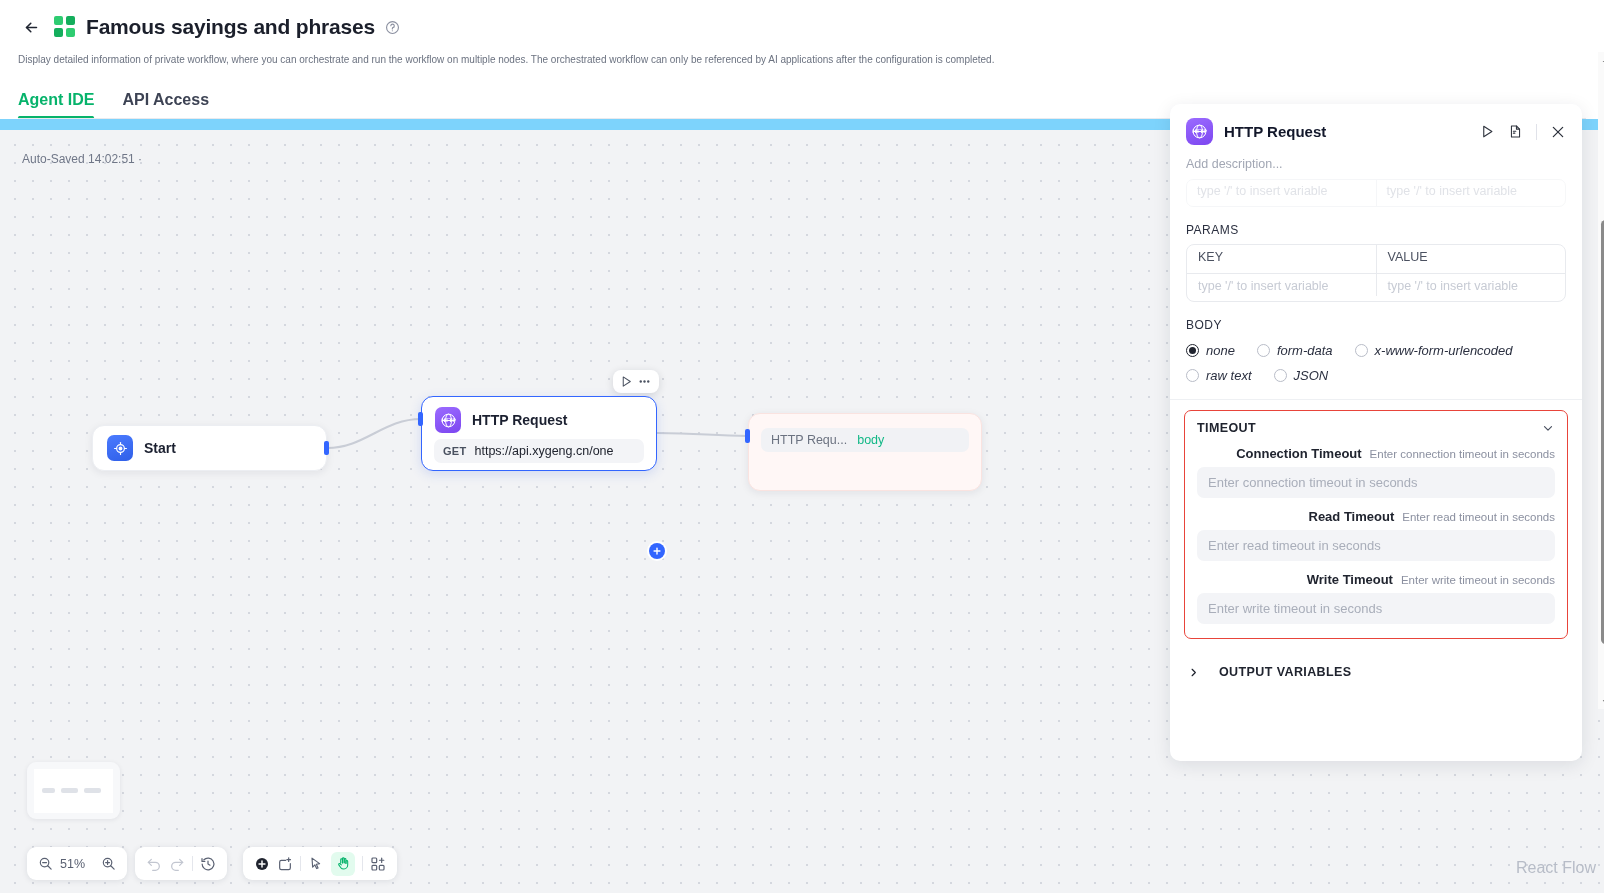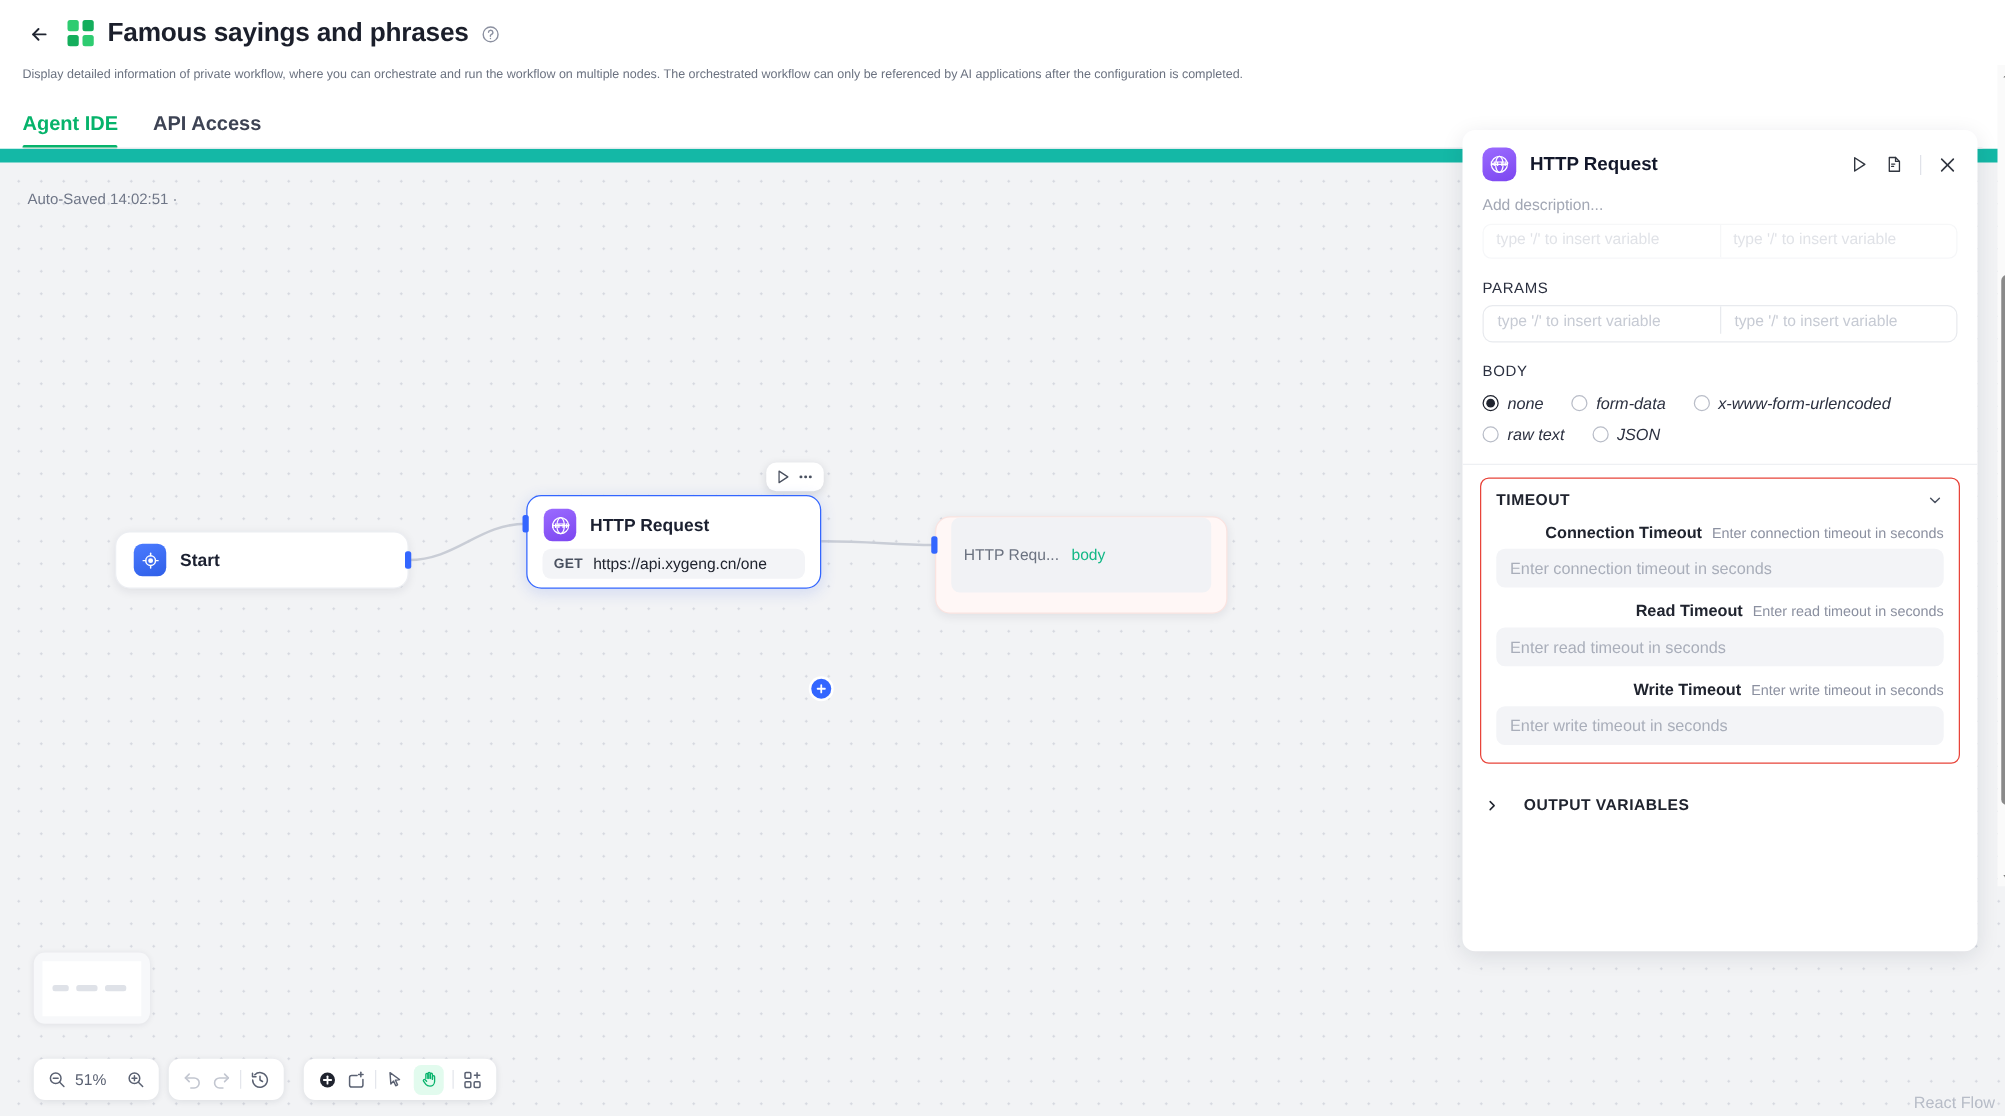--- a/index.html
+++ b/index.html
@@ -2,21 +2,21 @@
 <html><head>
 <meta charset="utf-8">
 <style>
   * { box-sizing: border-box; margin: 0; padding: 0; }
   html, body {
     width: 1604px; height: 893px;
     font-family: "Liberation Sans", sans-serif;
     background: #ffffff;
     overflow: hidden;
   }
-  .app { position: relative; width: 1604px; height: 893px; background:#14b8a6; }
+  .app { position: relative; width: 1604px; height: 893px; background:#7dd3fc; }
 
   
   .header { padding: 10px 18px 0 18px; background:#fff; }
   .title-row { display:flex; align-items:center; gap:10px; height:34px; }
   .back-btn {
     width:26px; height:26px; border-radius:6px; display:flex;
     align-items:center; justify-content:center; color:#1f2430; cursor:pointer;
   }
   .app-logo { width:22px; height:22px; position:relative; flex:0 0 auto; }
   .app-logo i { position:absolute; border-radius:2px; background:#17c964; }
@@ -89,22 +89,22 @@
   .url-row {
     margin:2px 12px 11px 12px; background:#f3f4f7; border-radius:7px;
     display:flex; align-items:center; gap:8px; padding:5px 9px;
   }
   .method { font-size:11px; font-weight:700; color:#4a5160; letter-spacing:.3px; }
   .url { font-size:12.5px; color:#20242f; overflow:hidden; text-overflow:ellipsis; white-space:nowrap; }
 
   #node-end { left:748px; top:283px; width:234px; height:78px; background:#fff7f6; border:1px solid #fae3e0;}
   #node-end .node-head { padding:10px 13px 2px 13px; }
   .end-row {
-    margin:0 12px 11px 12px; background:#f1f2f5; border-radius:7px;
-    display:flex; align-items:flex-end; gap:10px; padding:23px 10px;
+    margin:14px 12px 11px 12px; background:#f1f2f5; border-radius:7px;
+    display:flex; align-items:flex-end; gap:10px; padding:5px 10px;
   }
   .end-k { font-size:12.5px; color:#6b7280; }
   .end-v { font-size:12.5px; color:#12b886; }
 
   .node-toolbar {
     position:absolute; left:613px; top:240px; background:#fff; border-radius:8px;
     box-shadow:0 2px 8px rgba(20,25,45,.14); display:flex; align-items:center;
     gap:4px; padding:4px 7px; height:23px;
   }
   .node-toolbar span { color:#4a5160; display:flex; align-items:center; cursor:pointer; }
@@ -132,21 +132,21 @@
   }
   .ctrl-group span { display:flex; align-items:center; color:#5a6172; cursor:pointer; }
   .ctrl-sep { width:1px; height:15px; background:#e4e6ec; }
   #zoom-group { left:27px; }
   .zoom-val { font-size:12.5px; color:#3d4354; font-weight:500; min-width:34px; text-align:center; }
   #history-group { left:135px; }
   #tools-group { left:243px; }
   .tool-active { background:#e2fbee; border-radius:6px; width:24px; height:24px;
                  display:flex !important; align-items:center; justify-content:center; color:#06b36b !important; }
 
-  .rf-attrib { position:absolute; right:8px; bottom:4px; font-size:13px; color:#b7bcc7; }
+  .rf-attrib { position:absolute; right:8px; bottom:16px; font-size:16px; color:#b7bcc7; }
 
   
   .panel {
     position:absolute; right:11px; top:52px; width:412px; height:657px;
     background:#fff; border-radius:10px; box-shadow:0 4px 18px rgba(20,25,45,.10);
     display:flex; flex-direction:column; overflow:hidden;
   }
   .panel-head { display:flex; align-items:center; gap:11px; padding:14px 16px 2px 16px; }
   .panel-ico { width:27px; height:27px; border-radius:8px; display:flex; align-items:center;
                justify-content:center; color:#fff; }
@@ -484,20 +484,24 @@
 
       <div class="panel-desc">Add description...</div>
 
       <div class="cut-table">
         <div class="cut-cell">type '/' to insert variable</div>
         <div class="cut-cell">type '/' to insert variable</div>
       </div>
 
       <div class="sec-label">PARAMS</div>
       <div class="kv-table">
+        <div class="kv-row">
+          <div class="kv-cell">KEY</div>
+          <div class="kv-cell">VALUE</div>
+        </div>
         <div class="kv-row ph">
           <div class="kv-cell kv-clip">type '/' to insert variable</div>
           <div class="kv-cell kv-clip">type '/' to insert variable</div>
         </div>
       </div>
 
       <div class="sec-label">BODY</div>
       <div class="radio-wrap">
         <div class="radio-line">
           <label class="radio-item">

